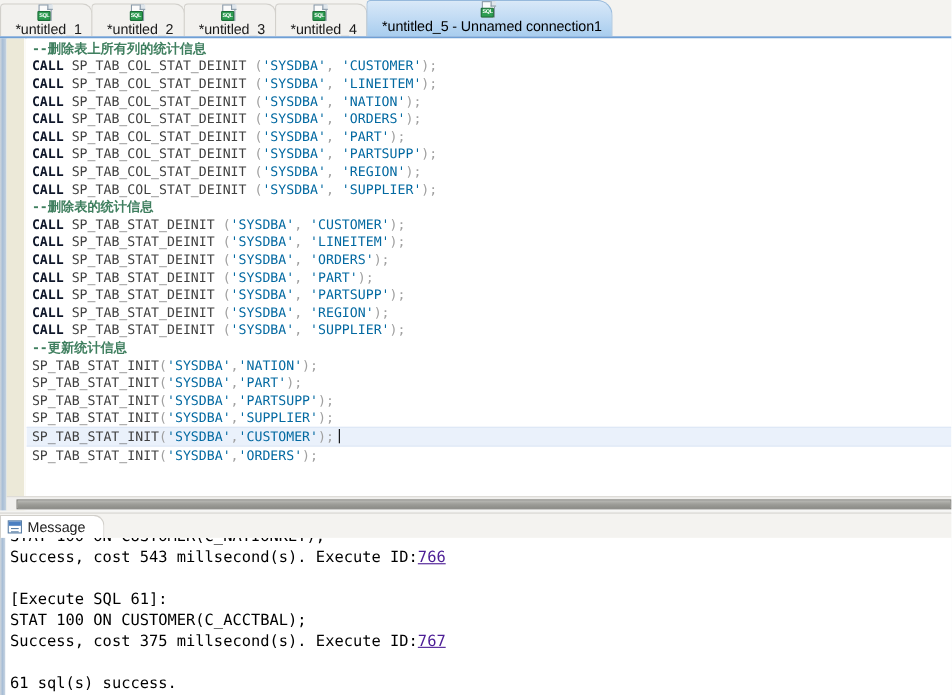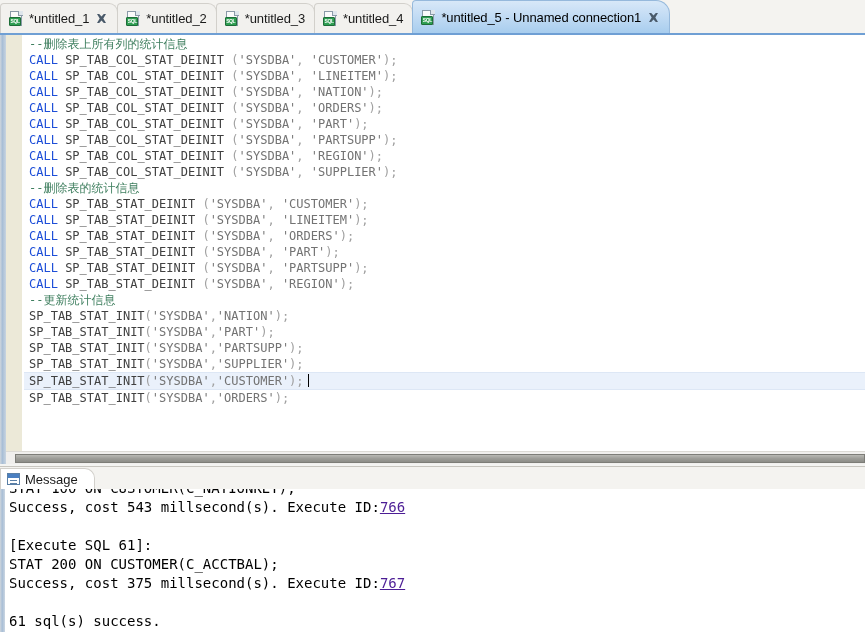--- a/index.html
+++ b/index.html
@@ -44,20 +44,21 @@
     font-size: 13px;
     color: #1a1a1a;
     background: #f2f1ee;
     border-top: 1px solid #d2d0cb;
     border-left: 1px solid #d2d0cb;
     border-right: 1px solid #d2d0cb;
     border-top-left-radius: 4px;
     border-top-right-radius: 9px;
     margin-right: -1px;
     white-space: nowrap;
+    flex-direction: column;
   }
   .tab.active {
     height: 33px;
     background: linear-gradient(to bottom, #d8e8f8 0%, #c3dcf4 45%, #a8cdee 100%);
     border-top: 1px solid #96b9dc;
     border-left: 1px solid #96b9dc;
     border-right: 1px solid #96b9dc;
     border-top-right-radius: 14px;
     z-index: 3;
     color: #000;
@@ -165,23 +166,23 @@
     padding-left: 5px;
     box-sizing: border-box;
   }
   .line.current {
     background: #eaf1fb;
     border-top: 1px solid #dde7f5;
     border-bottom: 1px solid #dde7f5;
     height: 18px;
     line-height: 16px;
   }
-  .cmt { color: #3f7f5f; }
-  .kw  { color: #1d4ed8; font-weight: normal; }
-  .str { color: #737373; }
+  .cmt { color: #3f7f5f; font-weight: bold; }
+  .kw  { color: #0f172a; font-weight: bold; }
+  .str { color: #0369a1; }
   .pun { color: #a0a0a0; }
   .ident { color: #404040; }
   .caret {
     display: inline-block;
     width: 1px;
     height: 13px;
     background: #000;
     vertical-align: -2px;
     margin-left: 4px;
   }
@@ -376,20 +377,21 @@
           <div class="line"><span class="kw">CALL</span><span class="ident"> SP_TAB_COL_STAT_DEINIT </span><span class="pun">(</span><span class="str">'SYSDBA'</span><span class="pun">, </span><span class="str">'PARTSUPP'</span><span class="pun">);</span></div>
           <div class="line"><span class="kw">CALL</span><span class="ident"> SP_TAB_COL_STAT_DEINIT </span><span class="pun">(</span><span class="str">'SYSDBA'</span><span class="pun">, </span><span class="str">'REGION'</span><span class="pun">);</span></div>
           <div class="line"><span class="kw">CALL</span><span class="ident"> SP_TAB_COL_STAT_DEINIT </span><span class="pun">(</span><span class="str">'SYSDBA'</span><span class="pun">, </span><span class="str">'SUPPLIER'</span><span class="pun">);</span></div>
           <div class="line"><span class="cmt">--删除表的统计信息</span></div>
           <div class="line"><span class="kw">CALL</span><span class="ident"> SP_TAB_STAT_DEINIT </span><span class="pun">(</span><span class="str">'SYSDBA'</span><span class="pun">, </span><span class="str">'CUSTOMER'</span><span class="pun">);</span></div>
           <div class="line"><span class="kw">CALL</span><span class="ident"> SP_TAB_STAT_DEINIT </span><span class="pun">(</span><span class="str">'SYSDBA'</span><span class="pun">, </span><span class="str">'LINEITEM'</span><span class="pun">);</span></div>
           <div class="line"><span class="kw">CALL</span><span class="ident"> SP_TAB_STAT_DEINIT </span><span class="pun">(</span><span class="str">'SYSDBA'</span><span class="pun">, </span><span class="str">'ORDERS'</span><span class="pun">);</span></div>
           <div class="line"><span class="kw">CALL</span><span class="ident"> SP_TAB_STAT_DEINIT </span><span class="pun">(</span><span class="str">'SYSDBA'</span><span class="pun">, </span><span class="str">'PART'</span><span class="pun">);</span></div>
           <div class="line"><span class="kw">CALL</span><span class="ident"> SP_TAB_STAT_DEINIT </span><span class="pun">(</span><span class="str">'SYSDBA'</span><span class="pun">, </span><span class="str">'PARTSUPP'</span><span class="pun">);</span></div>
           <div class="line"><span class="kw">CALL</span><span class="ident"> SP_TAB_STAT_DEINIT </span><span class="pun">(</span><span class="str">'SYSDBA'</span><span class="pun">, </span><span class="str">'REGION'</span><span class="pun">);</span></div>
+          <div class="line"><span class="kw">CALL</span><span class="ident"> SP_TAB_STAT_DEINIT </span><span class="pun">(</span><span class="str">'SYSDBA'</span><span class="pun">, </span><span class="str">'SUPPLIER'</span><span class="pun">);</span></div>
           <div class="line"><span class="cmt">--更新统计信息</span></div>
           <div class="line"><span class="ident">SP_TAB_STAT_INIT</span><span class="pun">(</span><span class="str">'SYSDBA'</span><span class="pun">,</span><span class="str">'NATION'</span><span class="pun">);</span></div>
           <div class="line"><span class="ident">SP_TAB_STAT_INIT</span><span class="pun">(</span><span class="str">'SYSDBA'</span><span class="pun">,</span><span class="str">'PART'</span><span class="pun">);</span></div>
           <div class="line"><span class="ident">SP_TAB_STAT_INIT</span><span class="pun">(</span><span class="str">'SYSDBA'</span><span class="pun">,</span><span class="str">'PARTSUPP'</span><span class="pun">);</span></div>
           <div class="line"><span class="ident">SP_TAB_STAT_INIT</span><span class="pun">(</span><span class="str">'SYSDBA'</span><span class="pun">,</span><span class="str">'SUPPLIER'</span><span class="pun">);</span></div>
           <div class="line current"><span class="ident">SP_TAB_STAT_INIT</span><span class="pun">(</span><span class="str">'SYSDBA'</span><span class="pun">,</span><span class="str">'CUSTOMER'</span><span class="pun">);</span><span class="caret"></span></div>
           <div class="line"><span class="ident">SP_TAB_STAT_INIT</span><span class="pun">(</span><span class="str">'SYSDBA'</span><span class="pun">,</span><span class="str">'ORDERS'</span><span class="pun">);</span></div>
         </div>
     </div>
     <div class="hscroll">
@@ -404,21 +406,21 @@
         <span class="msg-tab-label">Message</span>
       </div>
     </div>
     <div class="msg-leftstrip"></div>
     <div class="msg-body">
       <div class="msg-scroller" id="msg-scroller">
           <div class="msg-line"><span>STAT 100 ON CUSTOMER(C_NATIONKEY);</span></div>
           <div class="msg-line"><span>Success, cost 543 millsecond(s). Execute ID:</span><span class="link">766</span></div>
           <div class="msg-line blank"><span>&nbsp;</span></div>
           <div class="msg-line"><span>[Execute SQL 61]:</span></div>
-          <div class="msg-line"><span>STAT 200 ON CUSTOMER(C_ACCTBAL);</span></div>
+          <div class="msg-line"><span>STAT 100 ON CUSTOMER(C_ACCTBAL);</span></div>
           <div class="msg-line"><span>Success, cost 375 millsecond(s). Execute ID:</span><span class="link">767</span></div>
           <div class="msg-line blank"><span>&nbsp;</span></div>
           <div class="msg-line"><span>61 sql(s) success.</span></div>
         </div>
     </div>
   </div>
 
 </div>
 
 </body></html>

